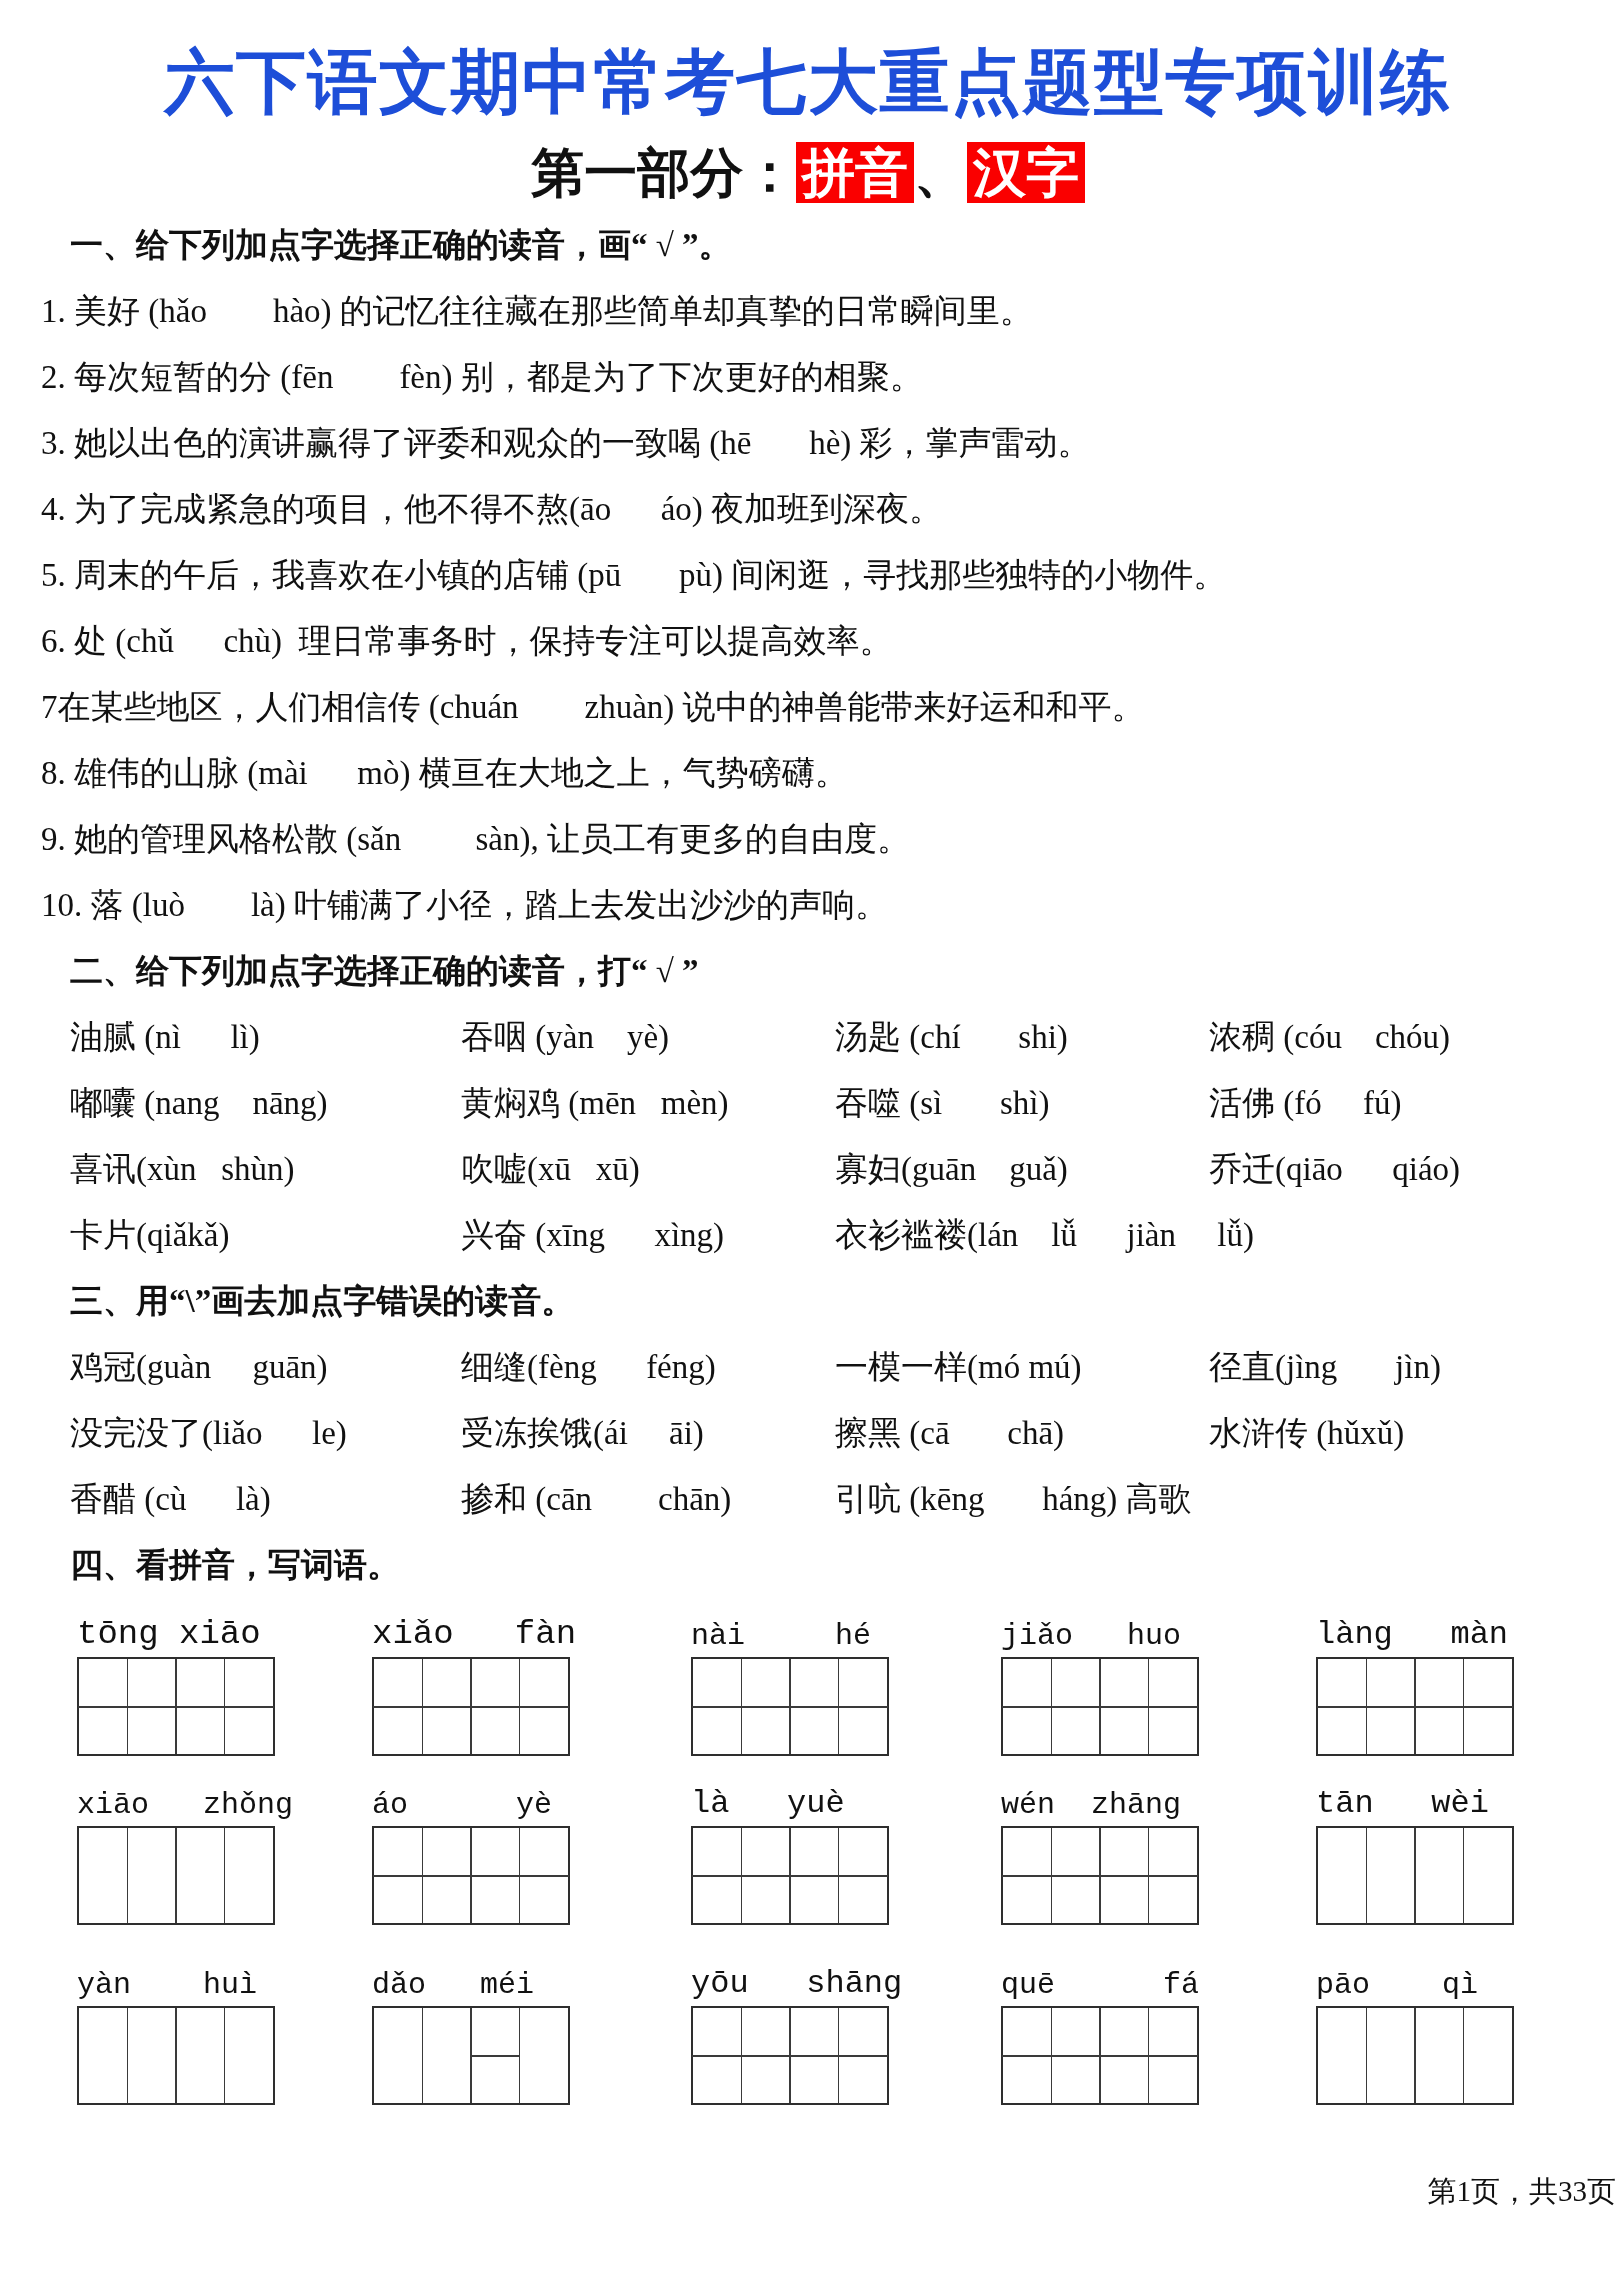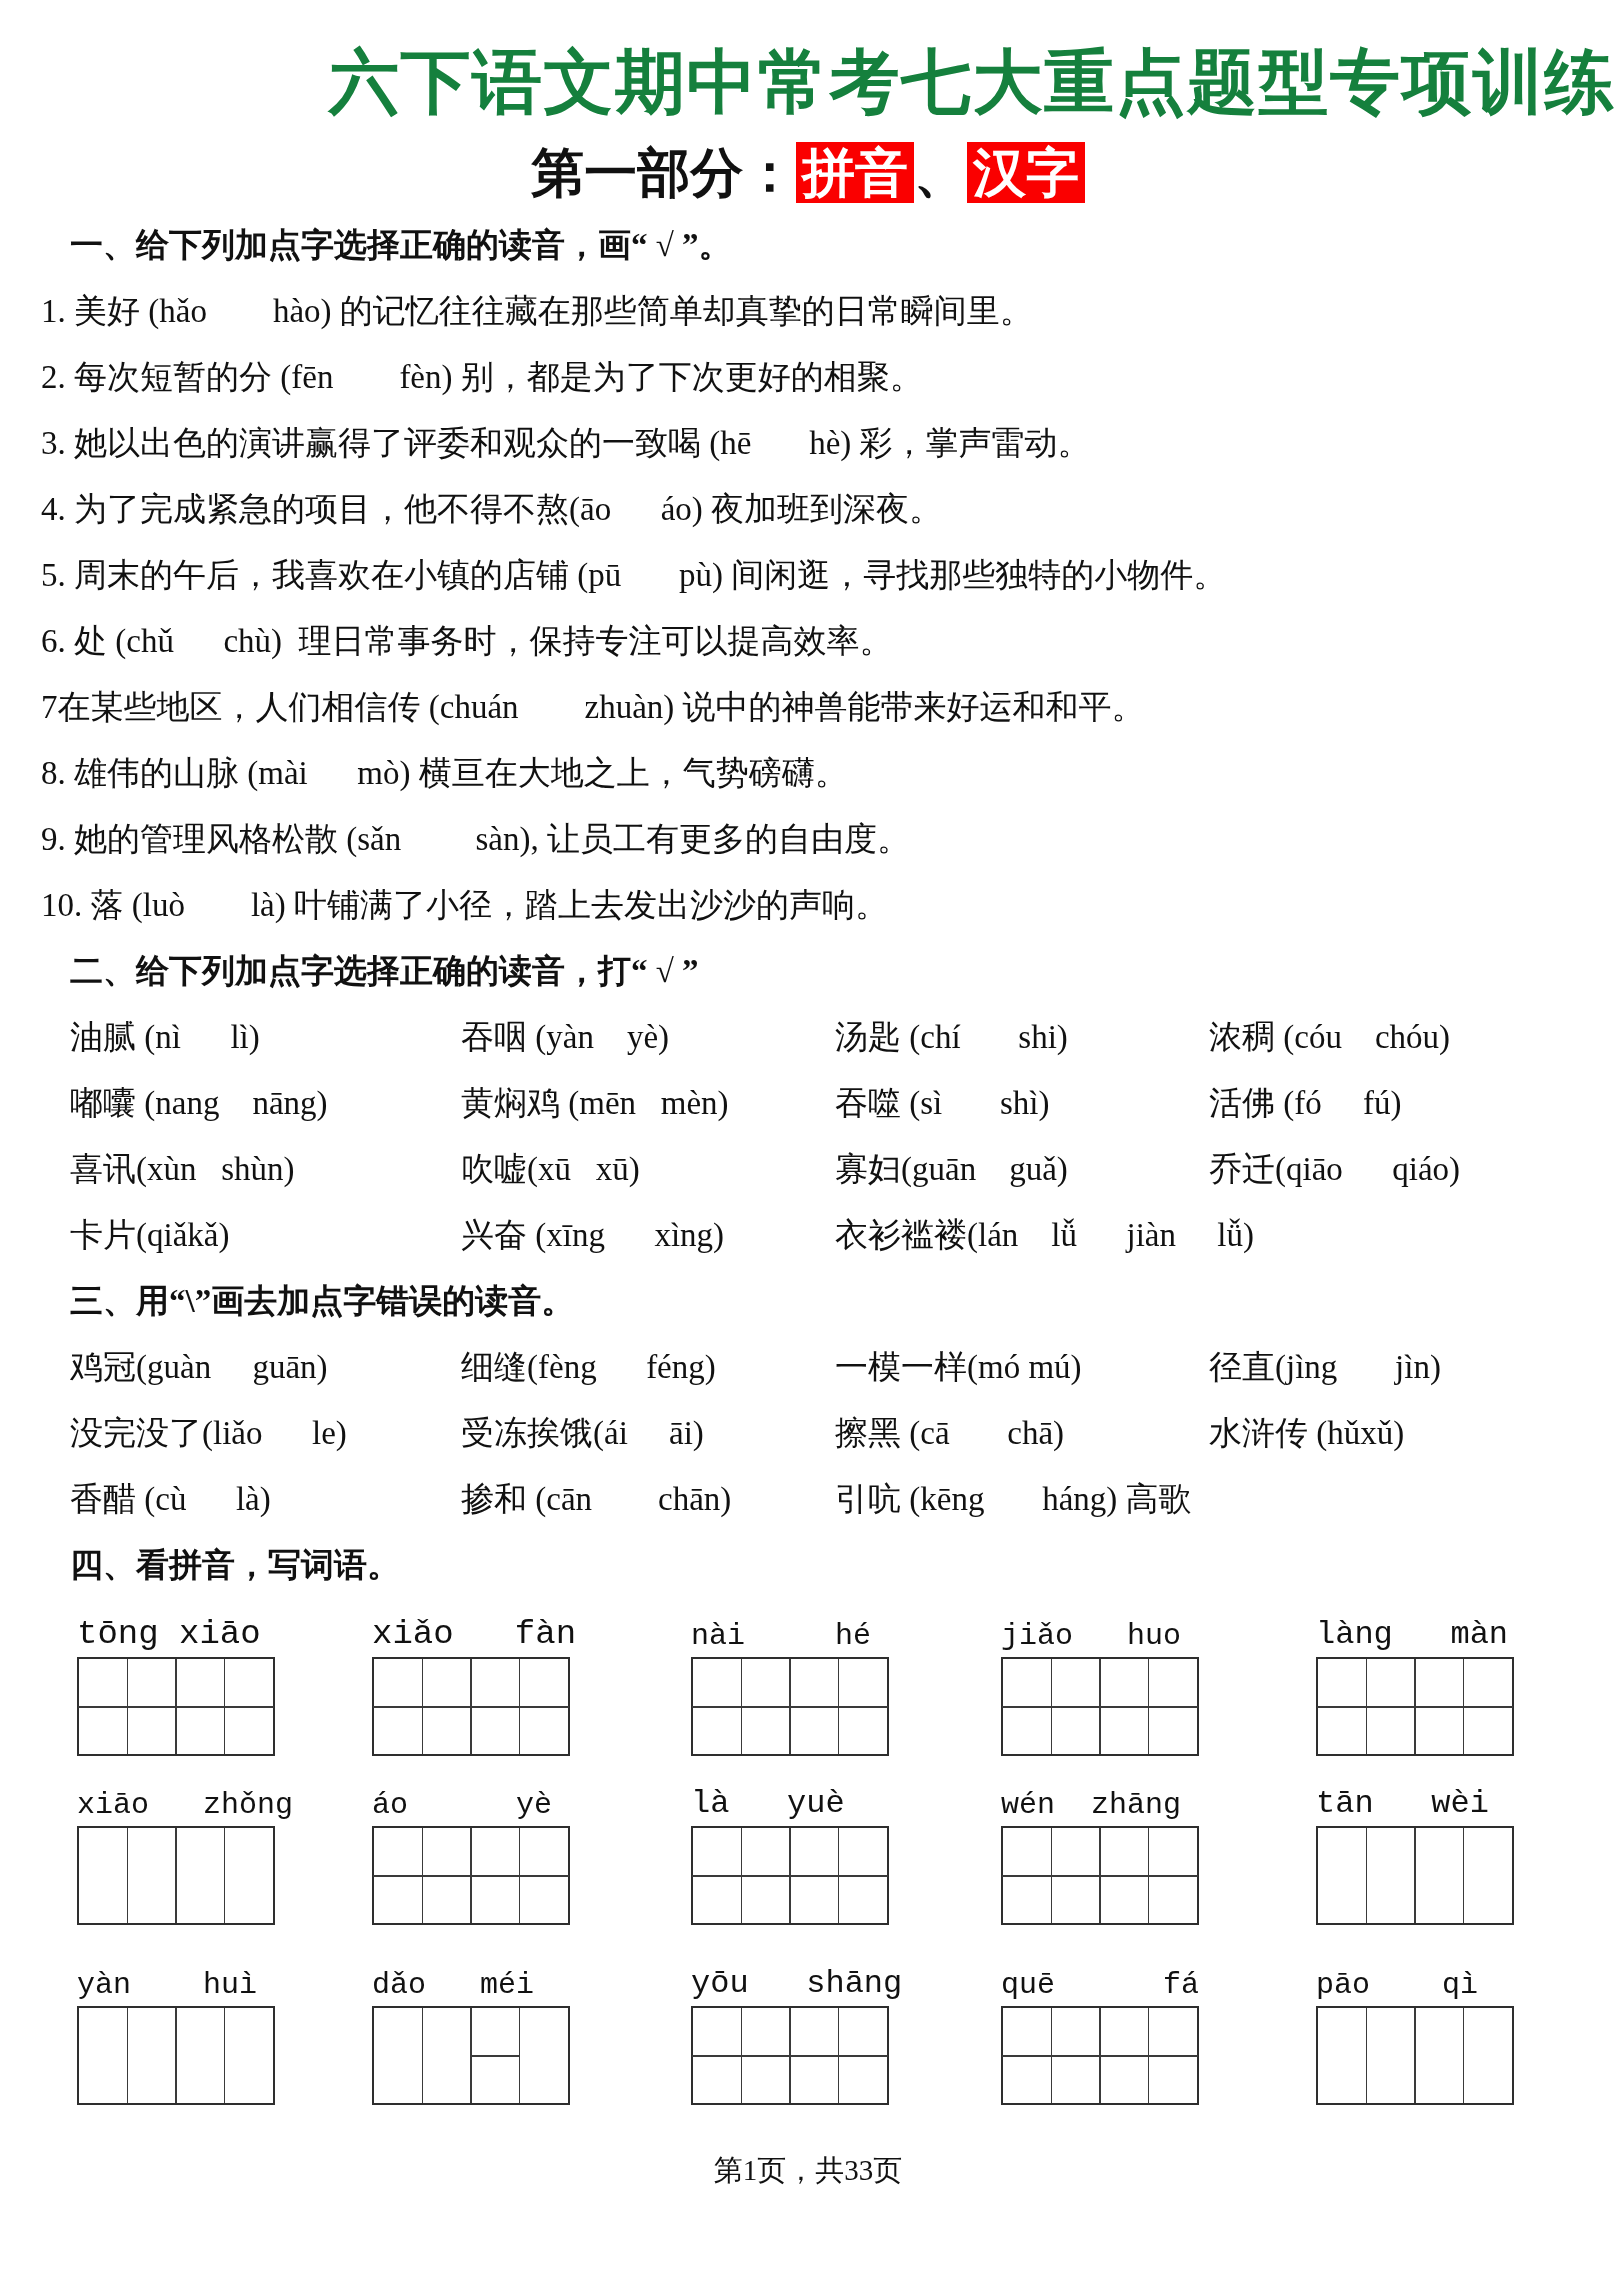--- a/index.html
+++ b/index.html
@@ -92,33 +92,33 @@
   }
   .wgrid i{display:block;position:absolute;background:#3a3a3a;}
   .wgrid .v{top:0;bottom:0;width:1.5px;}
   .wgrid .v1{left:calc(25% - 0.7px);}
   .wgrid .v2{left:calc(50% - 0.7px);}
   .wgrid .v3{left:calc(75% - 0.7px);}
   .wgrid .mid{display:none;left:-0.7px;right:-0.7px;top:50%;height:2.2px;margin-top:-0.7px;}
   .wgrid[data-type="full"] .mid{display:block;}
   .wgrid[data-type="partial"] .mid{display:block;left:calc(50% - 0.7px);right:auto;width:calc(25% + 1.5px);}
   .footer{
-    text-align:center;
+    text-align:right;
     font-size:29px;
-    margin-top:47px;
+    margin-top:68px;
     line-height:37px;
     white-space:pre;
   }
 </style>
 </head>
 <body>
 
 <div class="page">
 
-  <div class="title" style="color:#15803d;text-align:right;">六下语文期中常考七大重点题型专项训练</div>
+  <div class="title" style="color:#1d4ed8;">六下语文期中常考七大重点题型专项训练</div>
 
   <div class="subtitle"><span>第一部分：</span><span class="hl" style="background:#fa0000;">拼音</span><span>、</span><span class="hl" style="background:#fa0000;">汉字</span></div>
 
   <div class="sec-h">一、给下列加点字选择正确的读音，画“ √ ”。</div>
   <div class="item">1. 美好 (hǎo        hào) 的记忆往往藏在那些简单却真挚的日常瞬间里。</div>
   <div class="item">2. 每次短暂的分 (fēn        fèn) 别，都是为了下次更好的相聚。</div>
   <div class="item">3. 她以出色的演讲赢得了评委和观众的一致喝 (hē       hè) 彩，掌声雷动。</div>
   <div class="item">4. 为了完成紧急的项目，他不得不熬(āo      áo) 夜加班到深夜。</div>
   <div class="item">5. 周末的午后，我喜欢在小镇的店铺 (pū       pù) 间闲逛，寻找那些独特的小物件。</div>
   <div class="item">6. 处 (chǔ      chù)  理日常事务时，保持专注可以提高效率。</div>

